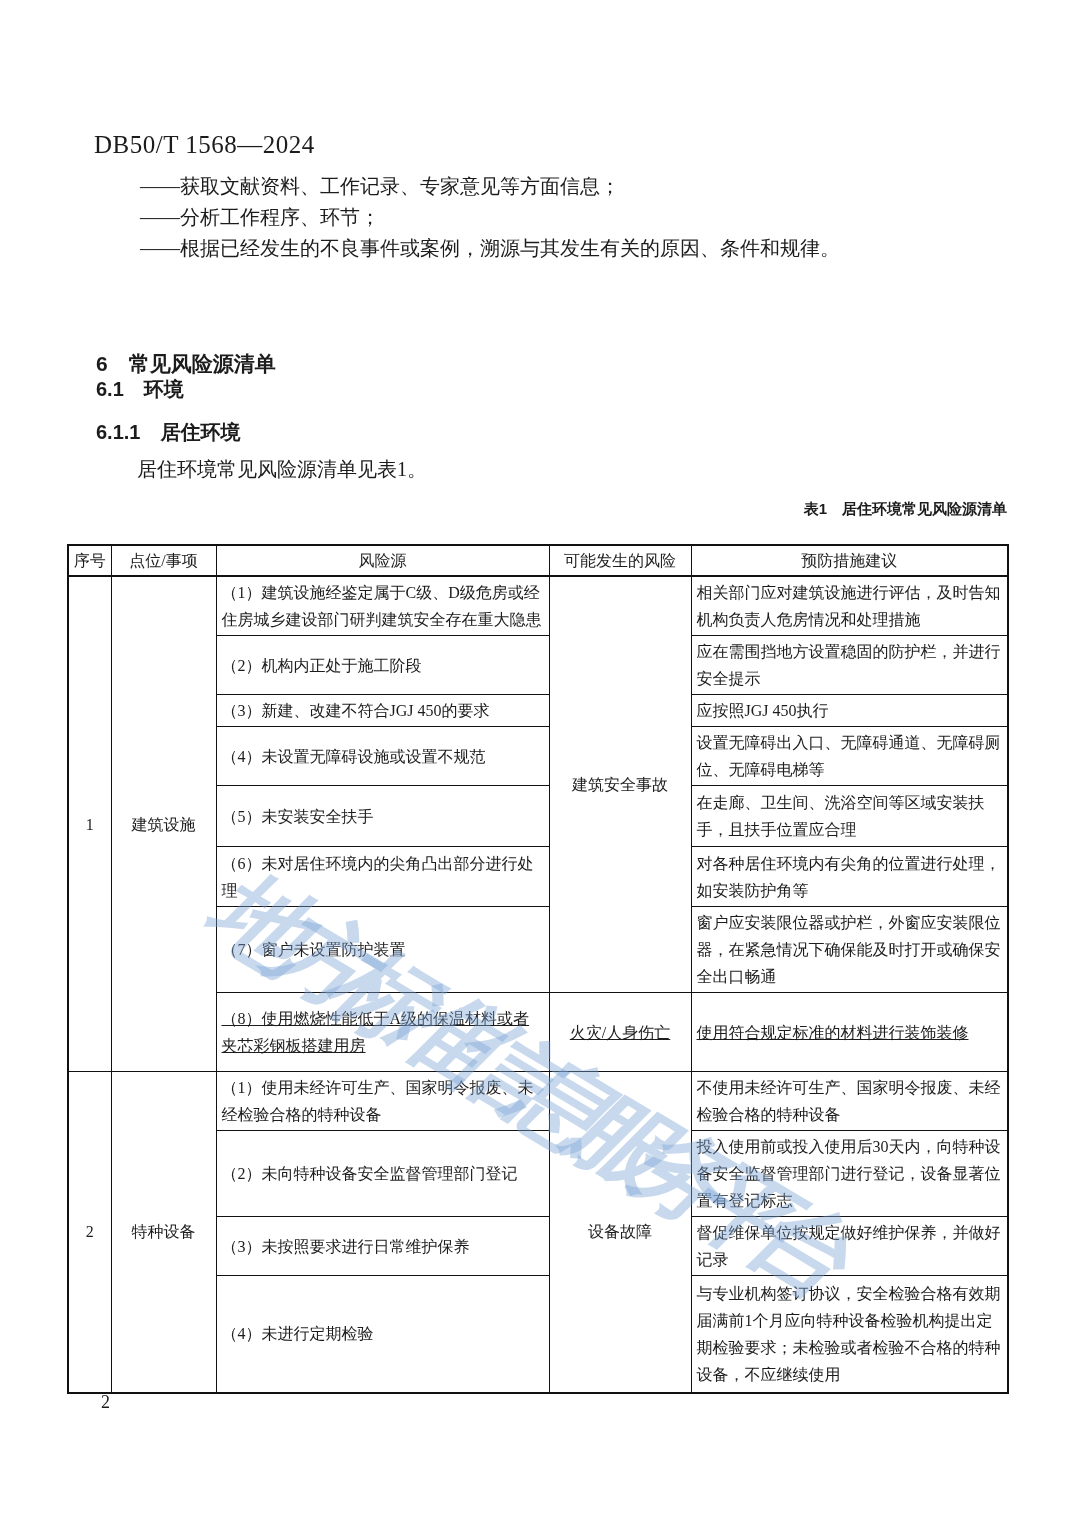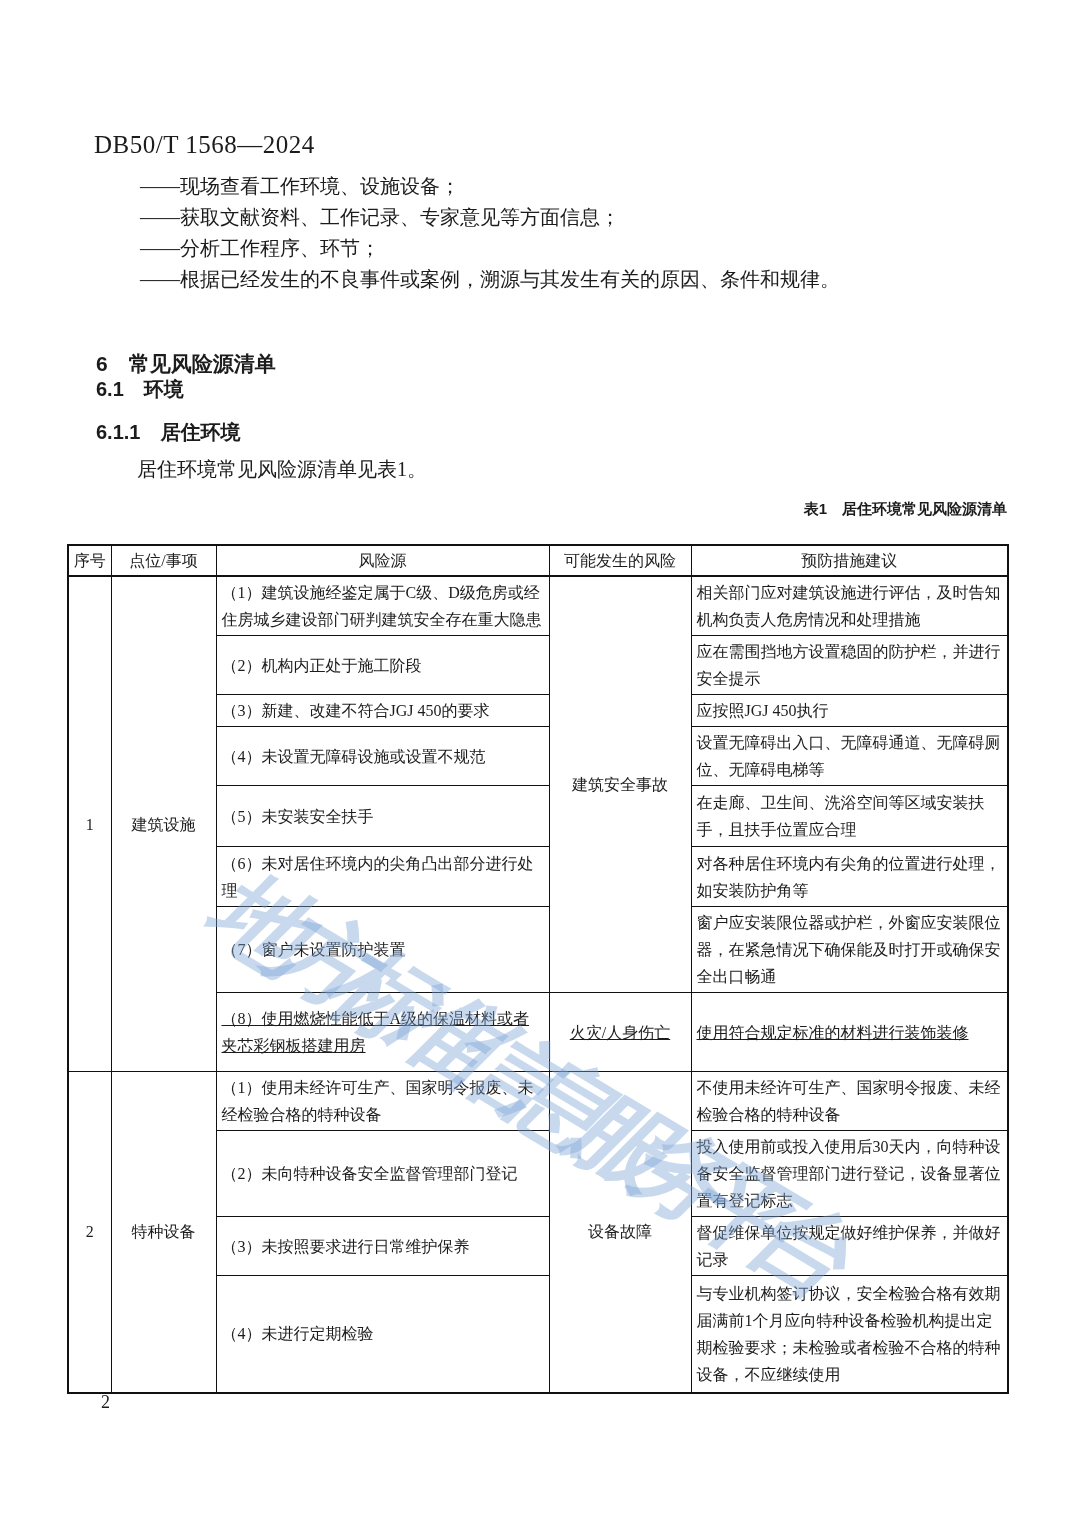--- a/index.html
+++ b/index.html
@@ -81,21 +81,20 @@
   }
 </style>
 </head>
 <body>
 
 <div class="page">
 
   <div class="doc-number">DB50/T 1568—2024</div>
 
   <div class="intro">
-    <div>——现场查看工作环境、设施设备；</div>
     <div>——获取文献资料、工作记录、专家意见等方面信息；</div>
     <div>——分析工作程序、环节；</div>
     <div>——根据已经发生的不良事件或案例，溯源与其发生有关的原因、条件和规律。</div>
   </div>
 
   <div class="h-main">6　常见风险源清单</div>
   <div class="h-sub">6.1　环境</div>
   <div class="h-sub2">6.1.1　居住环境</div>
   <div class="para">居住环境常见风险源清单见表1。</div>
   <div class="tbl-title">表1　居住环境常见风险源清单</div>

